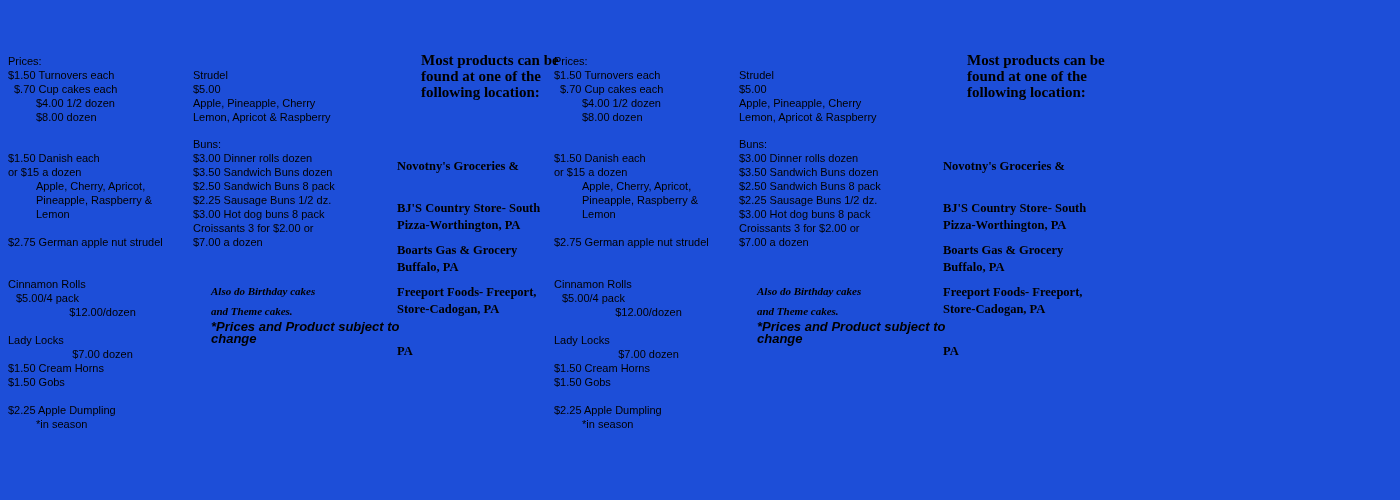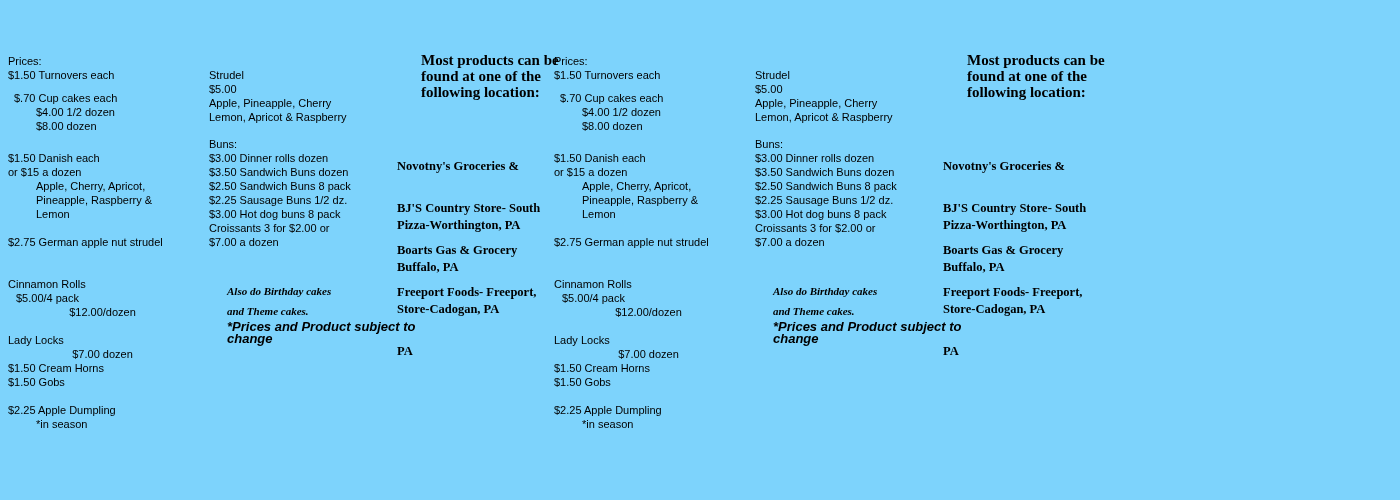--- a/index.html
+++ b/index.html
@@ -4,32 +4,32 @@
 <style>
   * { margin:0; padding:0; box-sizing:border-box; }
   html,body { width:1400px; height:500px; }
   body {
     background:#ffffff;
     color:#000000;
     font-family:"Liberation Sans", sans-serif;
     position:relative;
     overflow:hidden;
   }
-  .page { position:absolute; top:0; left:0; width:1400px; height:500px; background:#7dd3fc; }
+  .page { position:absolute; top:0; left:0; width:1400px; height:500px; background:#1d4ed8; }
   .half { position:absolute; top:0; height:500px; width:560px; }
   .half-1 { left:8px; }
   .half-2 { left:554px; }
   .col { position:absolute; top:0; height:500px; }
   .col-prices    { left:0;     width:185px; }
-  .col-strudel   { left:185px; width:205px;margin-left:16px; }
+  .col-strudel   { left:185px; width:205px; }
   .col-locations { left:389px; width:171px; }
   .block { position:absolute; left:0; right:0; }
   .line { font-size:11px; line-height:14px; white-space:nowrap; }
   .pl4  { padding-left:4px;text-align:center; }
-  .pl6  { padding-left:6px;margin-top:9px; }
+  .pl6  { padding-left:6px; }
   .pl8  { padding-left:8px; }
   .pl28 { padding-left:28px; }
   .loc-heading .line {
     font-family:"Liberation Serif", serif;
     font-weight:bold; font-size:15px; line-height:16px;margin-left:24px;
   }
   .loc-entry .line {
     font-family:"Liberation Serif", serif;
     font-weight:bold; font-size:12.5px; line-height:15px;margin-top:44px;
   }

